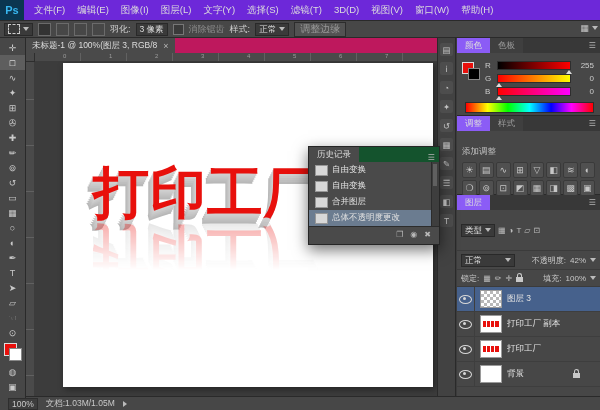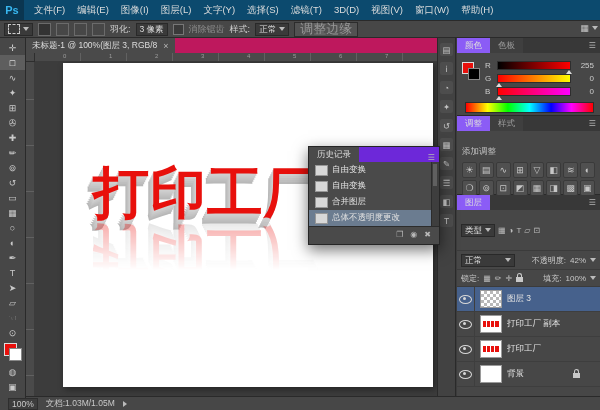--- a/index.html
+++ b/index.html
@@ -1,37 +1,37 @@
 <!DOCTYPE html>
 <html><head>
 <meta charset="utf-8">
 <style>
   html,body{margin:0;padding:0}
   body{width:600px;height:410px;position:relative;overflow:hidden;background:#3c3c3c;
        font-family:"Liberation Sans",sans-serif;font-size:9px;color:#d4d4d4;cursor:default}
   
-  .menubar{position:absolute;left:0;top:0;width:600px;height:20px;background:#0c4a6e;
+  .menubar{position:absolute;left:0;top:0;width:600px;height:20px;background:#6d28d9;
            border-bottom:1px solid #2a2a2a;display:flex;align-items:center;z-index:4}
   .pslogo{width:24px;height:20px;background:#0b3650;color:#38b7f0;font-weight:bold;font-size:11px;
           display:flex;align-items:center;justify-content:center;margin-right:4px}
   .menu{padding:0 6px;font-size:9.5px;line-height:20px;color:#dcdcdc}
   
   .optionsbar{position:absolute;left:0;top:21px;width:600px;height:16px;background:#474747;
               border-bottom:1px solid #2a2a2a;display:flex;align-items:center;gap:5px;padding-left:4px;z-index:4}
   .dsq{width:10px;height:8px;border:1px dashed #ccc;display:inline-block}
   .caret{width:0;height:0;border-left:3px solid transparent;border-right:3px solid transparent;
          border-top:4px solid #bbb;display:inline-block}
   .boolop{width:11px;height:11px;border:1px solid #6b6b6b;background:#474747;display:inline-block}
   .boolop.on{background:#333}
   .lbl{color:#cfcfcf}.lbl.dim{color:#8b8b8b}
   .field{background:#3a3a3a;border:1px solid #292929;padding:0 3px;height:11px;line-height:11px;
          display:inline-flex;align-items:center;gap:3px;color:#ddd;font-size:8.5px}
   .cb{width:9px;height:9px;border:1px solid #777;background:#3a3a3a;display:inline-block}
   .btn{background:#525252;border:1px solid #2c2c2c;color:#979797;height:13px;line-height:12px;
-       padding:0 5px;font-size:13px;display:inline-flex;align-items:center}
+       padding:0 5px;font-size:10px;display:inline-flex;align-items:center}
   .wsbtn{position:absolute;right:6px;top:2px;display:flex;align-items:center;gap:3px;color:#c6c6c6}
   
   .toolbar{position:absolute;left:0;top:38px;width:25px;height:358px;background:#474747;
            border-right:1px solid #2a2a2a;display:flex;flex-direction:column;align-items:center;
            padding-top:2px;z-index:3}
   .tool{width:25px;height:15px;display:flex;align-items:center;justify-content:center;font-size:9px;color:#c9c9c9}
   .tool.active{background:#5e5e5e;color:#fff}
   .fgbg{position:relative;width:18px;height:18px;margin:3px 0}
   .fgsw{position:absolute;left:0;top:0;width:11px;height:11px;background:#e8100c;border:1px solid #ddd}
   .bgsw{position:absolute;right:0;bottom:0;width:11px;height:11px;background:#fff;border:1px solid #888}
@@ -52,21 +52,21 @@
   .docwhite{position:absolute;left:29px;top:2px;width:370px;height:324px;background:#fff;box-shadow:2px 2px 7px rgba(0,0,0,.45)}
   .word{position:absolute;left:30px;top:102px;font-weight:bold;font-size:56px;line-height:1;color:#e8100c;
         letter-spacing:1px;white-space:nowrap;
         text-shadow:-1px 2px 0 #d0d0d0,-2px 4px 0 #cacaca,-3px 6px 0 #c4c4c4,-4px 8px 0 #bebebe,-5px 10px 0 #b8b8b8}
   .refl{top:160px;transform:scaleY(-1);opacity:.32;
         -webkit-mask-image:linear-gradient(to bottom,transparent 15%,#000 95%);
         mask-image:linear-gradient(to bottom,transparent 15%,#000 95%)}
   
   .histpanel{position:absolute;left:308px;top:146px;width:130px;height:97px;background:#4a4a4a;
              border:1px solid #262626;box-shadow:0 5px 14px rgba(0,0,0,.55);z-index:6}
-  .histhead{height:15px;background:#6d28d9;display:flex;align-items:flex-end}
+  .histhead{height:15px;background:#14532d;display:flex;align-items:flex-end}
   .histtab{background:#4a4a4a;height:15px;line-height:15px;padding:0 8px;font-size:8.5px;color:#ddd}
   .pmenu{margin-left:auto;margin-right:4px;color:#b5b5b5;font-size:8px}
   .histbody{position:relative;height:64px}
   .histitem{height:16px;display:flex;align-items:center;gap:4px;padding-left:6px}
   .histitem.sel{background:#6b7c90}
   .thumbico{width:11px;height:9px;background:#d8d8d8;border:1px solid #979797;display:inline-block}
   .histlab{font-size:8.5px;color:#e0e0e0;white-space:nowrap}
   .histscroll{position:absolute;right:0;top:0;width:7px;height:64px;background:#3e3e3e;border-left:1px solid #2c2c2c}
   .histscroll i{position:absolute;left:1px;top:2px;width:4px;height:22px;background:#606060}
   .histfoot{height:14px;border-top:1px solid #2c2c2c;display:flex;align-items:center;justify-content:flex-end;

